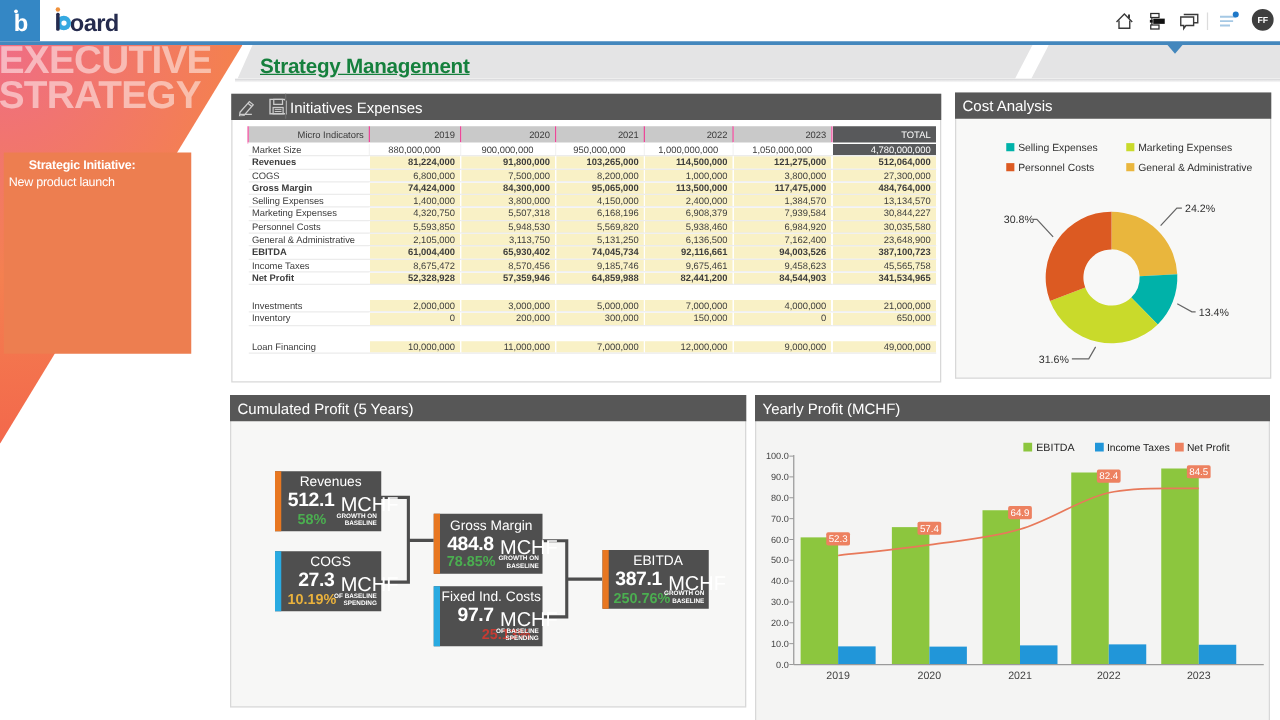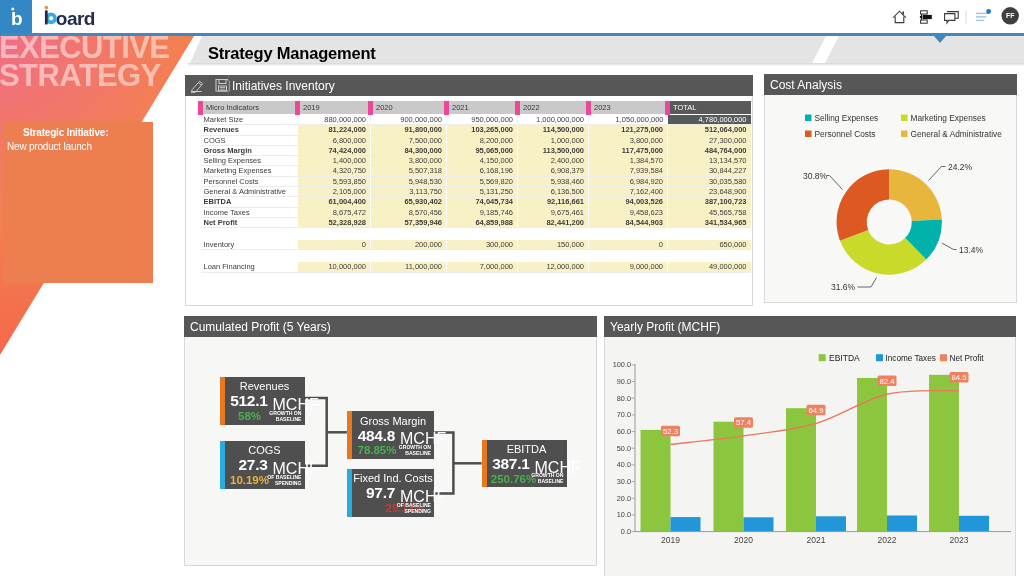--- a/index.html
+++ b/index.html
@@ -10,21 +10,21 @@
 
 #topbar { left:0; top:0; width:1024px; height:33px; background:#fff; }
 #logosq { left:0; top:0; width:32px; height:33px; background:#3487c5; }
 #blueline { left:0; top:33px; width:1024px; height:3px; background:#4387bd; }
 #bluetri { left:934px; top:36px; width:0; height:0; border-left:6.5px solid transparent; border-right:6.5px solid transparent; border-top:7px solid #4387bd; }
 
 
 #band { left:188px; top:36px; width:836px; height:27px; background:#e4e4e5; clip-path:polygon(14px 0, 836px 0, 836px 27px, 2px 27px); }
 #bandshadow { left:188px; top:63px; width:836px; height:3px; background:linear-gradient(#d4d4d6, #fdfdfd); }
 #bandslash { left:812px; top:36px; width:28px; height:27px; background:#fff; clip-path:polygon(14px 0, 27px 0, 13px 27px, 0 27px); }
-#smtitle { left:208px; top:43.5px; font-size:16.5px; font-weight:bold; color:#000000; letter-spacing:-0.2px; }
+#smtitle { left:208px; top:43.5px; font-size:16.5px; font-weight:bold; color:#15803d; letter-spacing:-0.2px;text-decoration:underline; }
 #pagenums { left:845px; top:42.5px; width:180px; font-size:17.5px; color:#b2b2b5; }
 #pagenums span { display:inline-block; width:21px; text-align:center; }
 #pagenums .cur { color:#e4703a; font-weight:bold; }
 
 
 #orange { left:0; top:36px; width:194px; height:319px; background:radial-gradient(circle 330px at 0 0, #ef6d85 0%, #f48050 56%, #f3664b 100%); clip-path:polygon(0 0, 194px 0, 0 319px); }
 #extitle { left:-1px; top:33.5px; font-size:31px; line-height:28px; font-weight:bold; color:rgba(255,255,255,0.5); letter-spacing:-0.6px; }
 #initbox { left:3px; top:122px; width:150px; height:161px; background:#ed7e50; }
 #initbox .t1 { position:absolute; left:20px; top:4.5px; font-size:10px; font-weight:bold; color:#fff; letter-spacing:-0.2px; }
 #initbox .t2 { position:absolute; left:4px; top:19px; font-size:10px; color:#fff; letter-spacing:-0.2px; }
@@ -35,24 +35,24 @@
 .phead .ttl { position:absolute; top:4px; font-size:12px; color:#fff; }
 #panel1 { left:185px; top:74.5px; width:568px; height:231px; }
 #panel2 { left:764px; top:74px; width:253px; height:229px; background:#f8f8f7; }
 #panel3 { left:184px; top:316px; width:413px; height:250px; background:#f7f7f6; }
 #panel4 { left:604px; top:316px; width:412px; height:318px; background:#f4f4f3; }
 
 
 #ivtable { position:absolute; left:12px; top:25px; border-collapse:collapse; table-layout:fixed; width:550px; font-size:7.5px; color:#3c3c3c; }
 #ivtable td { height:9.3px; padding:0 4px 0 3px; line-height:9.3px; white-space:nowrap; overflow:hidden; border-bottom:1px solid #ececec; }
 #ivtable td.num { text-align:right; background:#f9f1c6; border-left:1px solid #fff; }
-#ivtable tr.hdr td { background:#c9c9c9; height:14px; text-align:left; color:#3a3a3a; border-left:5px solid #ec4899; border-bottom:1px solid #fff;}
+#ivtable tr.hdr td { background:#c9c9c9; height:14px; text-align:right; color:#3a3a3a; border-left:1px solid #ec4899; border-bottom:1px solid #fff;}
 #ivtable tr.hdr td.tot, #ivtable td.dk { background:#58595b; color:#fff; }
 #ivtable tr.b td { font-weight:bold; }
-#ivtable td.wh { background:#fff; border-left:1px solid #f3f3f3; text-align:right;margin-top:32px; }
+#ivtable td.wh { background:#fff; border-left:1px solid #f3f3f3; text-align:center;margin-top:32px; }
 #ivtable tr.gap td { background:#fff; border-bottom:none; height:12.4px; border-left:none; }
 
 
 .fbox { position:absolute; background:#4f4f4f; color:#fff; }
 .fbox .stripe { position:absolute; left:0; top:0; bottom:0; width:5px; }
 .fbox .bt { position:absolute; left:5px; right:0; top:3.5px; text-align:center; font-size:11px; white-space:nowrap; }
 .fbox .bnum { position:absolute; left:5px; top:15.5px; width:43px; text-align:right; font-size:15.5px; font-weight:bold; letter-spacing:-0.3px; }
 .fbox .bm { position:absolute; left:53px; top:19.2px; font-size:16px; }
 .fbox .bp { position:absolute; left:3px; bottom:2.5px; width:54px; text-align:center; font-size:11.5px; font-weight:bold; }
 .fbox .bc { position:absolute; right:3px; bottom:2px; width:38px; text-align:right; font-size:5.1px; line-height:5.9px; font-weight:bold; white-space:nowrap; }
@@ -118,21 +118,21 @@
     <div class="phead">
       <svg style="position:absolute;left:4px;top:2px" width="46" height="16" viewBox="0 0 46 16">
         <path d="M 2.5 14.5 L 12.5 14.5 M 3 12.8 L 10.5 4.2 L 13.6 6.8 L 6.2 15.4 L 2.6 16 Z M 9.3 5.6 L 12.4 8.2" fill="none" stroke="#cccccc" stroke-width="1"></path>
         <path d="M 27 2.5 L 38.5 2.5 L 40 4 L 40 14 L 27 14 Z" fill="none" stroke="#cccccc" stroke-width="1.1"></path>
         <rect x="30" y="2.5" width="7" height="4" fill="none" stroke="#cccccc" stroke-width="1"></rect>
         <rect x="29.5" y="9" width="8" height="5" fill="none" stroke="#cccccc" stroke-width="1"></rect>
         <line x1="30.8" y1="10.5" x2="36.2" y2="10.5" stroke="#cccccc" stroke-width="0.8"></line>
         <line x1="30.8" y1="12.2" x2="36.2" y2="12.2" stroke="#cccccc" stroke-width="0.8"></line>
       </svg>
       <div style="position:absolute; left:43px; top:0; width:1px; height:20px; background:#6b6b6b;"></div>
-      <div class="ttl" style="left:47px;">Initiatives Inventory</div>
+      <div class="ttl" style="left:47px;">Initiatives Expenses</div>
     </div>
     <table id="ivtable">
       <colgroup>
           <col style="width:97px">
           <col style="width:73px">
           <col style="width:76px">
           <col style="width:71px">
           <col style="width:71px">
           <col style="width:79px">
           <col style="width:83px">
@@ -241,20 +241,29 @@
             <td>Net Profit</td>
             <td class="num">52,328,928</td>
             <td class="num">57,359,946</td>
             <td class="num">64,859,988</td>
             <td class="num">82,441,200</td>
             <td class="num">84,544,903</td>
             <td class="num">341,534,965</td>
           </tr>
       <tr class="gap">
             <td colspan="7"></td>
+          </tr>
+      <tr>
+            <td>Investments</td>
+            <td class="num">2,000,000</td>
+            <td class="num">3,000,000</td>
+            <td class="num">5,000,000</td>
+            <td class="num">7,000,000</td>
+            <td class="num">4,000,000</td>
+            <td class="num">21,000,000</td>
           </tr>
       <tr>
             <td>Inventory</td>
             <td class="num">0</td>
             <td class="num">200,000</td>
             <td class="num">300,000</td>
             <td class="num">150,000</td>
             <td class="num">0</td>
             <td class="num">650,000</td>
           </tr>

